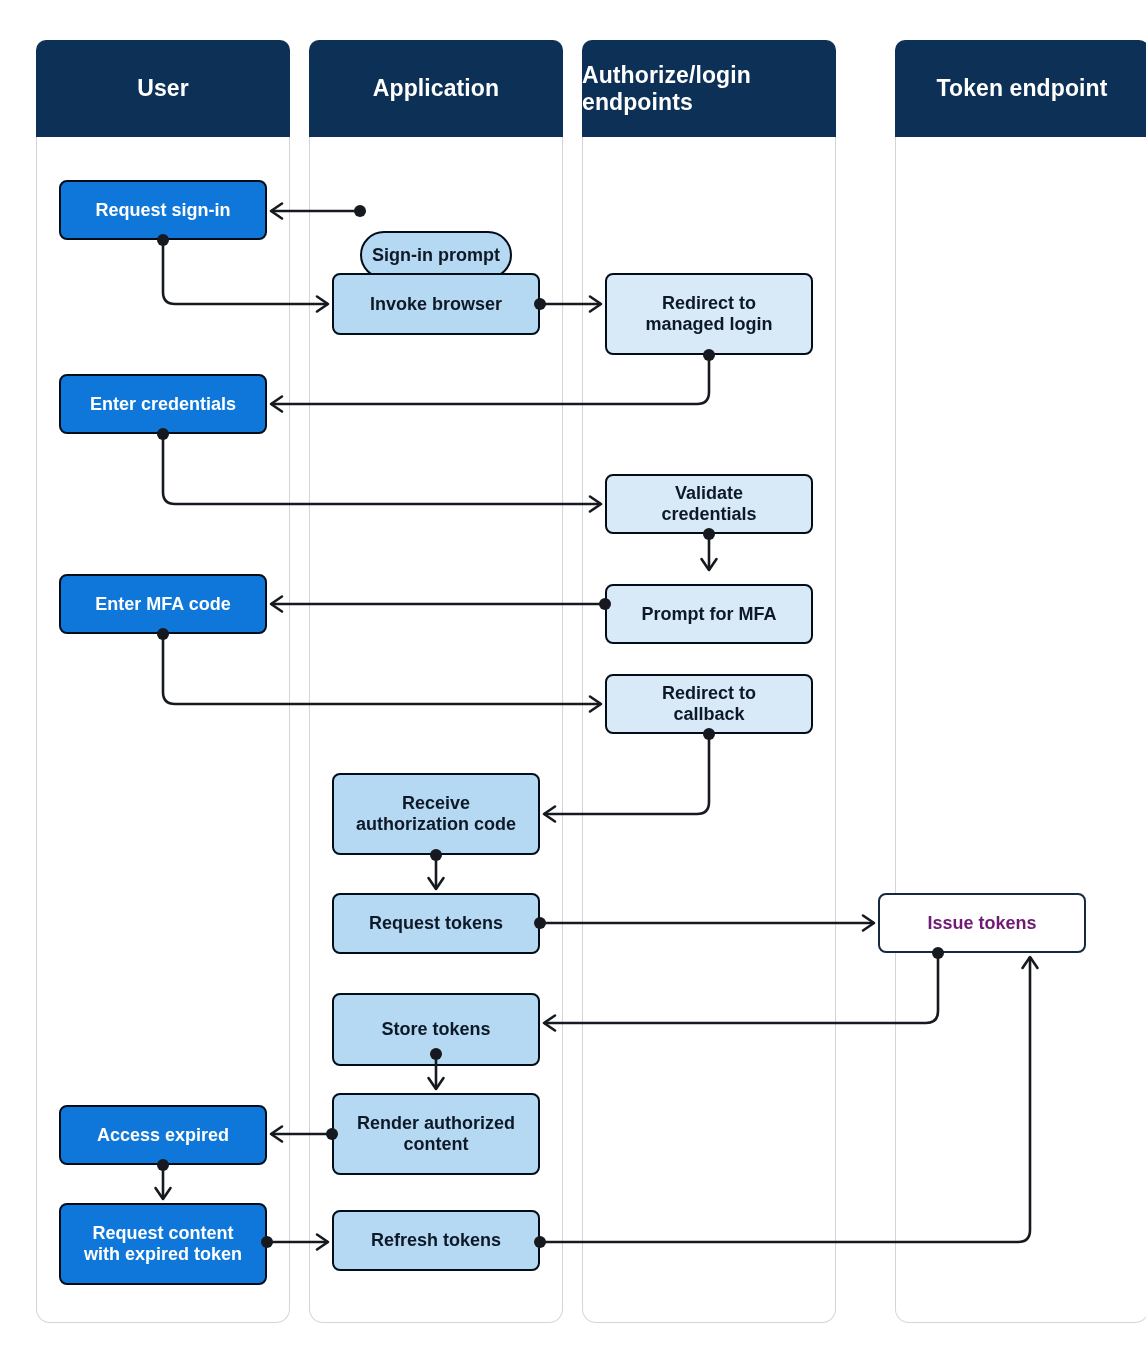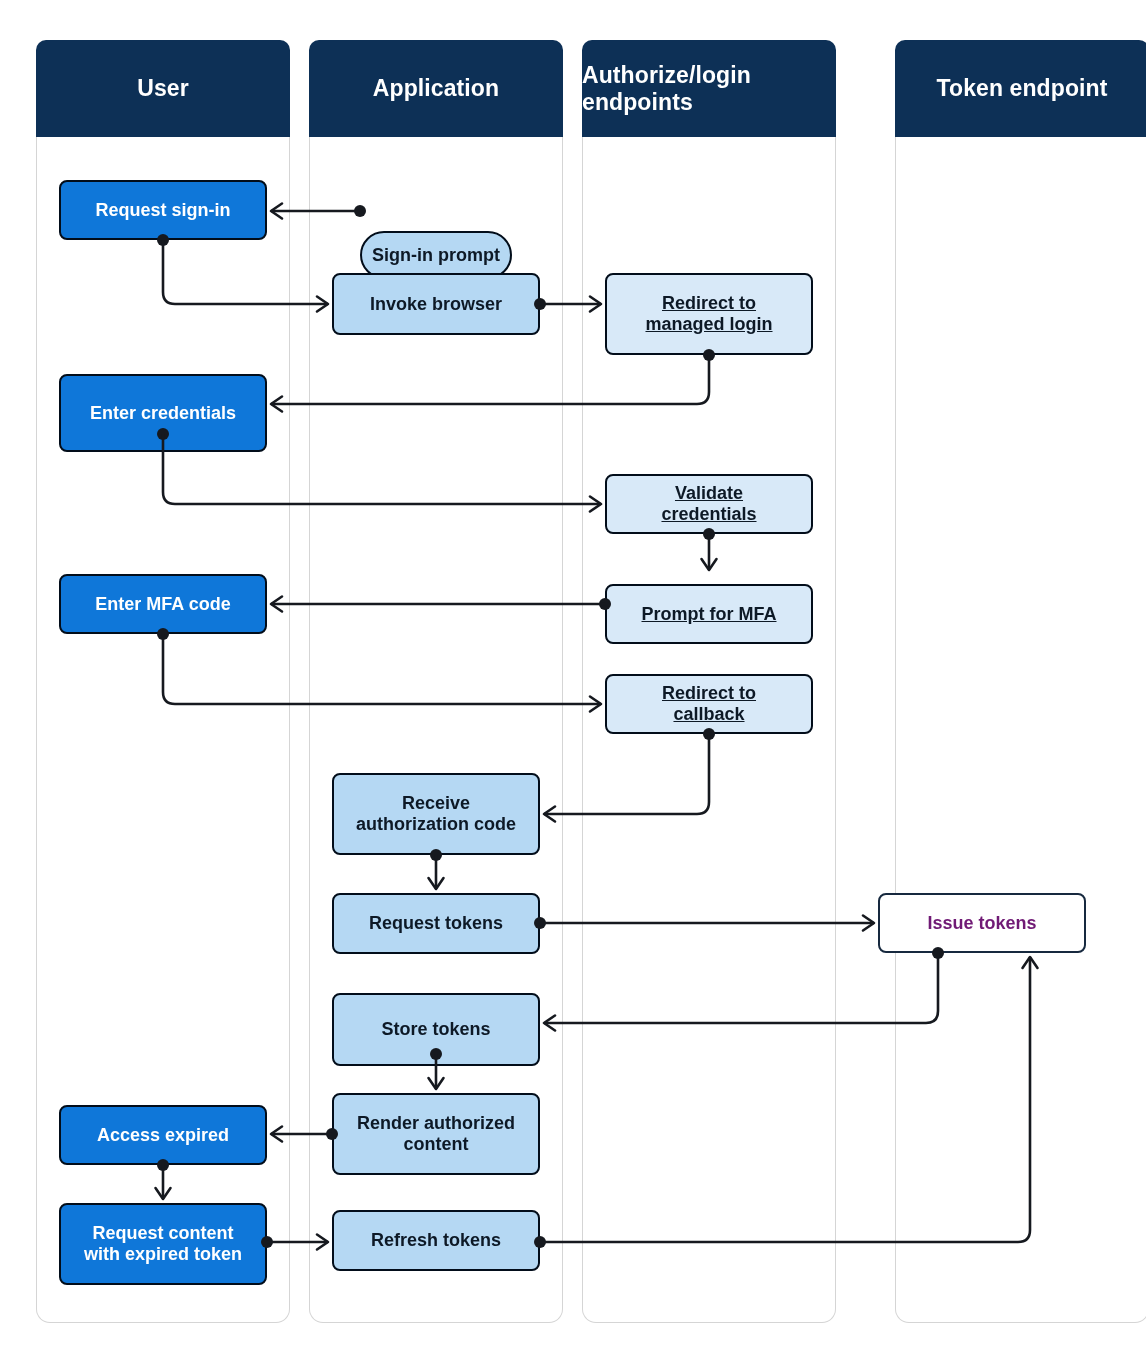--- a/index.html
+++ b/index.html
@@ -40,21 +40,21 @@
     display: flex; align-items: center; justify-content: center;
     text-align: center;
     font-weight: bold; font-size: 18px; line-height: 21px;
     border: 2.4px solid #020d1a;
     border-radius: 8px;
     padding: 0 20px;
     z-index: 3;
   }
   .node-primary  { background: #0f77d9; color: #ffffff; }
   .node-light    { background: #b5d8f3; color: #0d1926; }
-  .node-lighter  { background: #d8e9f8; color: #0d1926; text-decoration: underline; }
+  .node-lighter  { background: #d8e9f8; color: #0d1926; }
   .node-plain    { background: #ffffff; color: #701a75; border-color: #17293f; border-width: 2px; }
   .node-pill     { background: #b5d8f3; color: #0d1926; border-radius: 24px; }
   
   #connector-layer {
     position: absolute; top: 0; left: 0;
     width: 1146px; height: 1364px;
     z-index: 5;
     pointer-events: none;
   }
   .edge path { fill: none; stroke: #16191f; stroke-width: 2.6px; }
@@ -83,21 +83,21 @@
   </div>
 
   <div class="node node-primary" style="left:59px;  top:180px;  width:208px; height:60px;">Request sign-in</div>
 
   <div class="node node-pill" style="left:360px; top:187px;  width:152px; height:48px; padding:0 10px;margin-top:44px;">Sign-in prompt</div>
 
   <div class="node node-light" style="left:332px; top:273px;  width:208px; height:62px;">Invoke browser</div>
 
   <div class="node node-lighter" style="left:605px; top:273px;  width:208px; height:82px;">Redirect to managed login</div>
 
-  <div class="node node-primary" style="left:59px;  top:374px;  width:208px; height:78px;">Enter credentials</div>
+  <div class="node node-primary" style="left:59px;  top:374px;  width:208px; height:60px;">Enter credentials</div>
 
   <div class="node node-lighter" style="left:605px; top:474px;  width:208px; height:60px;">Validate credentials</div>
 
   <div class="node node-lighter" style="left:605px; top:574px;  width:208px; height:60px;margin-top:10px;">Prompt for MFA</div>
 
   <div class="node node-primary" style="left:59px;  top:574px;  width:208px; height:60px;">Enter MFA code</div>
 
   <div class="node node-lighter" style="left:605px; top:674px;  width:208px; height:60px;">Redirect to callback</div>
 
   <div class="node node-light" style="left:332px; top:773px;  width:208px; height:82px;">Receive authorization code</div>

